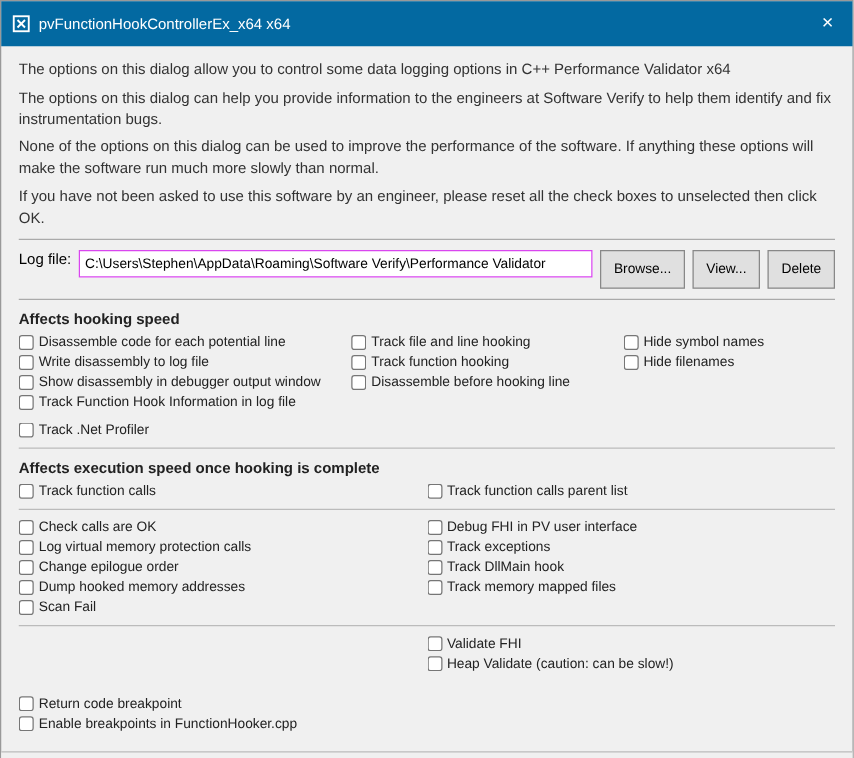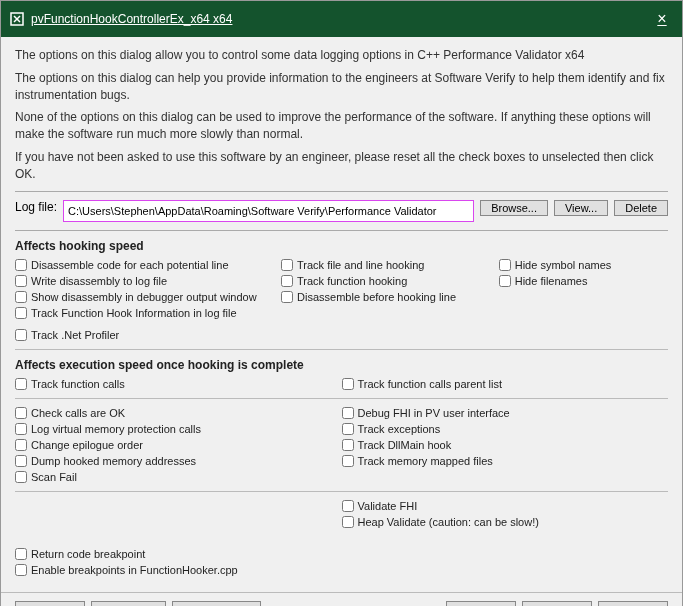--- a/index.html
+++ b/index.html
@@ -12,27 +12,26 @@
       align-items: center;
       min-height: 100vh;
     }
     .dialog {
       width: 683px;
       background: #f0f0f0;
       border: 1px solid #999;
       box-shadow: 2px 2px 8px rgba(0,0,0,0.3);
     }
     .title-bar {
-      background: #14532d;
+      background: #0369a1;
       color: white;
       padding: 6px 8px;
       display: flex;
       align-items: center;
       justify-content: space-between;
-      text-decoration: underline;
     }
     .title-bar-left {
       display: flex;
       align-items: center;
       gap: 6px;
     }
     .title-icon {
       width: 16px;
       height: 16px;
     }
@@ -76,21 +75,21 @@
     }
     .log-input {
       flex: 1;
       height: 22px;
       border: 1px solid #d946ef;
       padding: 0 4px;
       font-size: 11px;
       background: white;
     }
     .btn {
-      height: 16px;
+      height: 31px;
       padding: 0 10px;
       border: 1px solid #888;
       background: #e0e0e0;
       font-size: 11px;
       cursor: pointer;
       white-space: nowrap;
     }
     .section-title {
       font-size: 12px;
       font-weight: bold;

